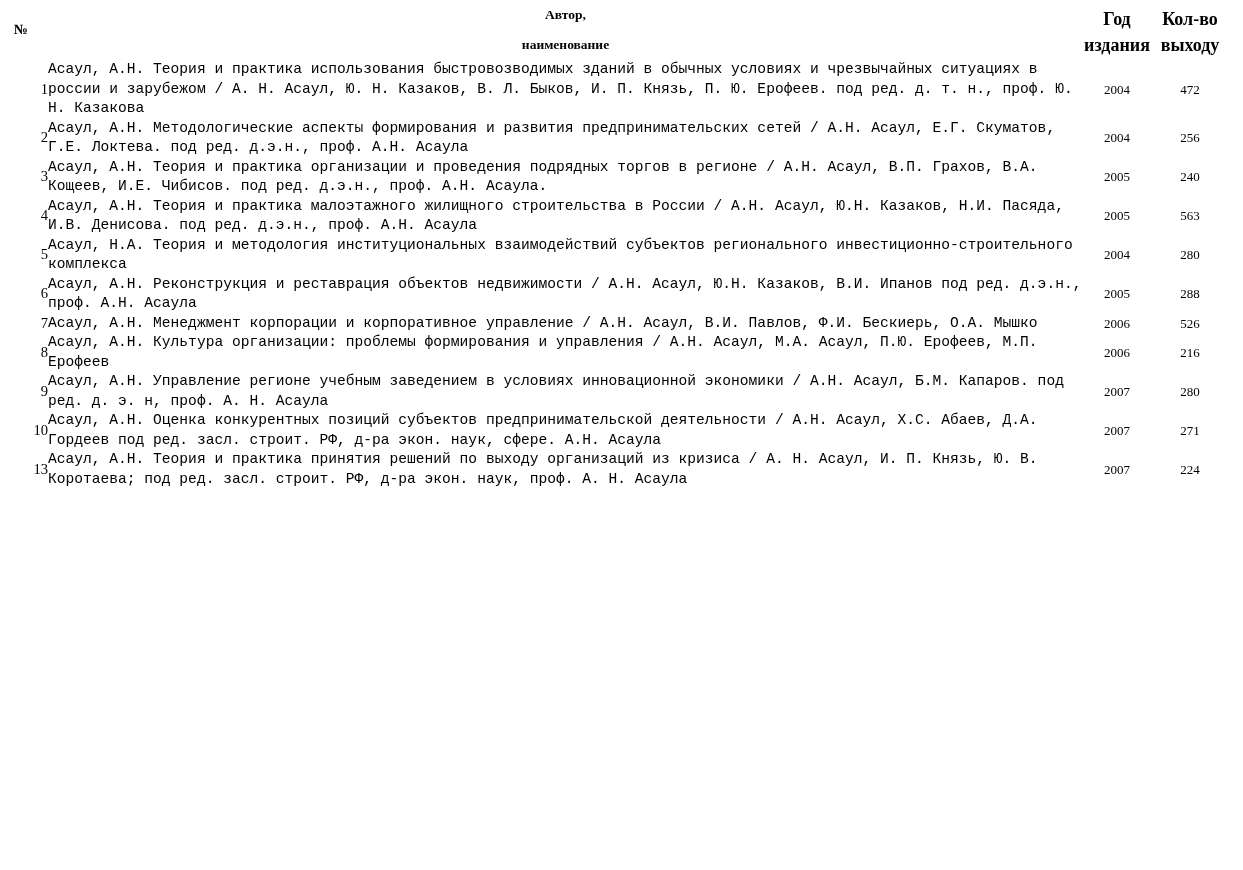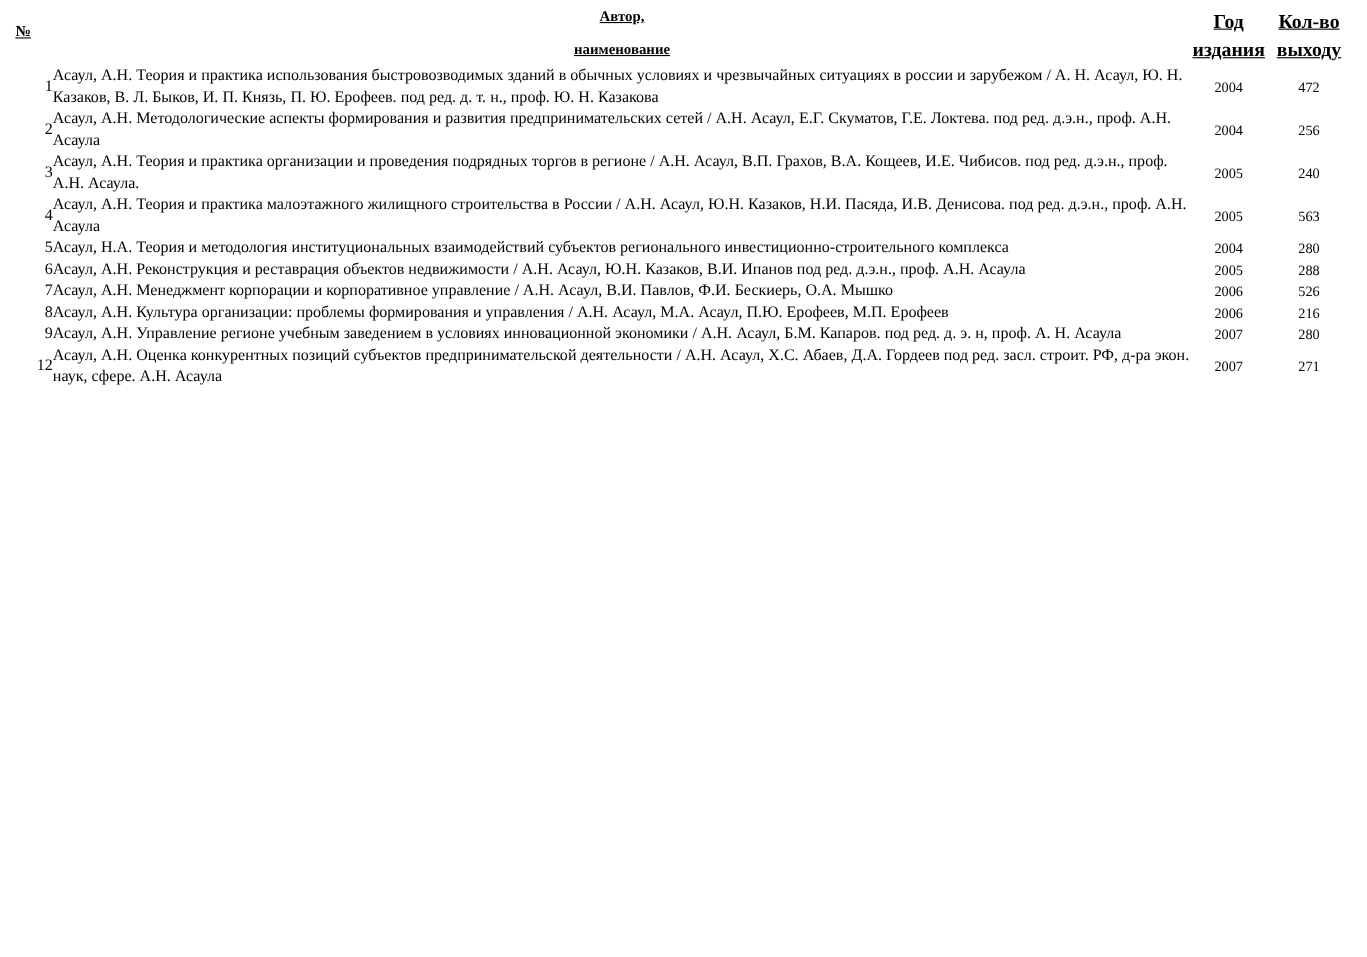--- a/index.html
+++ b/index.html
@@ -32,21 +32,20 @@
     vertical-align: middle;
     padding: 0;
   }
   
   thead th {
     font-weight: bold;
     font-size: 13.5px;
     text-align: center;
     vertical-align: top;
     padding-bottom: 2px;
-    text-decoration: underline;
   }
   .col-num   { width: 34px; }
   .col-title { width: 1035px; }
   .col-year  { width: 68px; }
   .col-pages { width: 78px; }
 
   .hdr-num {
     text-align: left;
     padding-left: 4px;
     padding-top: 20px;
@@ -72,20 +71,21 @@
   td.num {
     text-align: right;
     padding-right: 5px;
     vertical-align: middle;
     font-size: 14.6px;
   }
   td.title {
     text-align: left;
     padding-right: 6px;
     vertical-align: middle;
+    font-family: Liberation Mono, monospace;
   }
   td.year, td.pages {
     text-align: center;
     vertical-align: middle;
     font-size: 13px;
   }
 </style>
 </head>
 <body>
 
@@ -165,20 +165,26 @@
           <td class="year">2006</td>
           <td class="pages">216</td>
         </tr>
         <tr>
           <td class="num">9</td>
           <td class="title">Асаул, А.Н. Управление регионе учебным заведением в условиях инновационной экономики / А.Н. Асаул, Б.М. Капаров. под ред. д. э. н, проф. А. Н. Асаула</td>
           <td class="year">2007</td>
           <td class="pages">280</td>
         </tr>
         <tr>
-          <td class="num">12</td>
+          <td class="num">10</td>
           <td class="title">Асаул, А.Н.  Оценка конкурентных позиций субъектов предпринимательской деятельности / А.Н. Асаул,  Х.С. Абаев, Д.А. Гордеев под  ред. засл. строит. РФ, д-ра экон. наук, сфере. А.Н. Асаула</td>
           <td class="year">2007</td>
           <td class="pages">271</td>
+        </tr>
+        <tr>
+          <td class="num">13</td>
+          <td class="title">Асаул, А.Н. Теория и практика принятия решений по выходу организаций из кризиса  / А. Н. Асаул,  И. П. Князь, Ю. В. Коротаева; под ред. засл. строит. РФ, д-ра экон. наук, проф. А. Н. Асаула</td>
+          <td class="year">2007</td>
+          <td class="pages">224</td>
         </tr>
       </tbody>
   </table>
 </div>
 
 </body></html>

